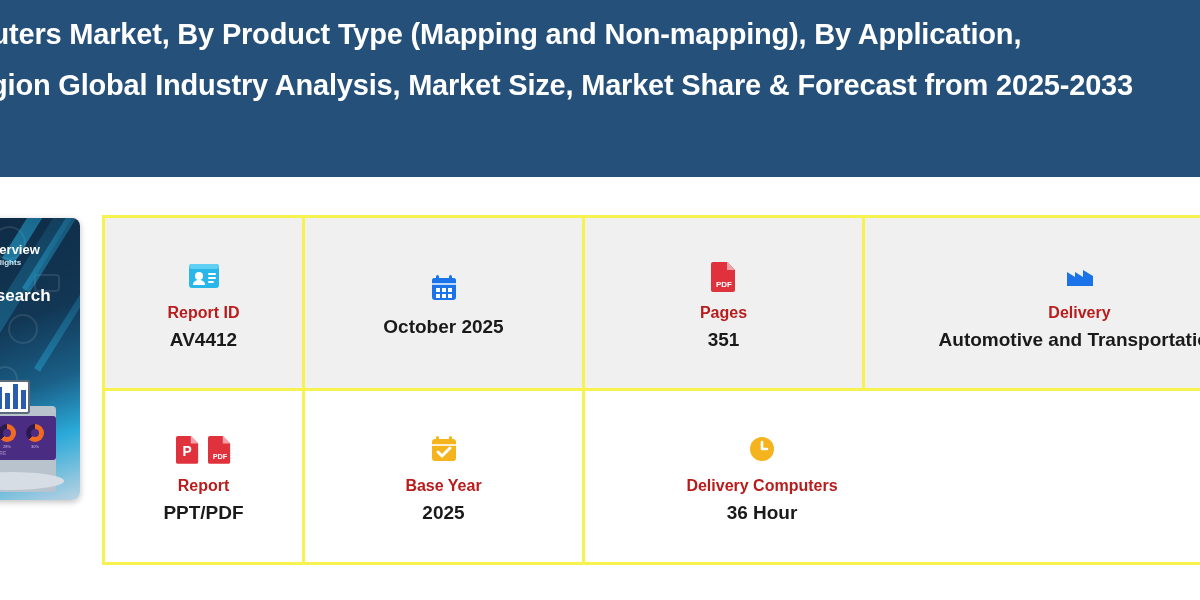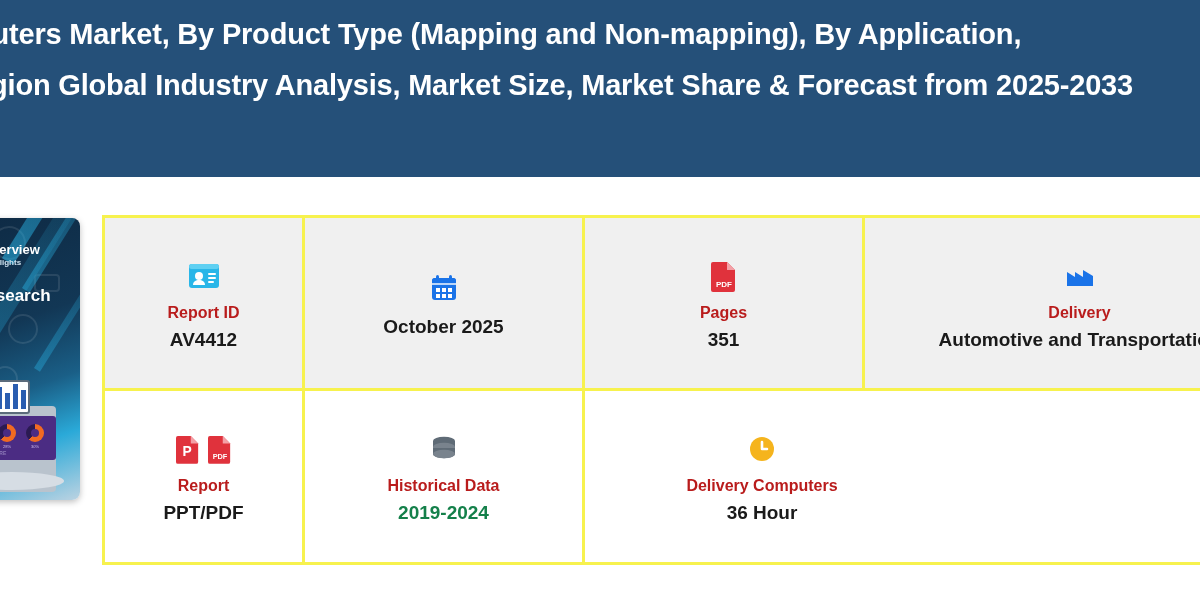--- a/index.html
+++ b/index.html
@@ -291,34 +291,34 @@
         <svg width="24" height="30" viewBox="0 0 26 32">
           <path d="M2 2h14l8 8v20a2 2 0 0 1-2 2H2a2 2 0 0 1-2-2V4a2 2 0 0 1 2-2z" fill="#e0323c"></path>
           <path d="M16 2l8 8h-8z" fill="#f4a0a6"></path>
           <text x="13" y="27" font-family="Liberation Sans, sans-serif" font-size="8" font-weight="bold" fill="#ffffff" text-anchor="middle">PDF</text>
         </svg>
       </div>
       <div class="cell-label">Report</div>
       <div class="cell-value">PPT/PDF</div>
     </div>
 
-
     <div class="cell bottom">
       <div class="cell-icon">
         <svg width="28" height="28" viewBox="0 0 28 28">
-          <ellipse cx="14" cy="6" rx="11" ry="4.2" fill="#5f6b76"></ellipse>
-          <path d="M3 6v6c0 2.3 4.9 4.2 11 4.2S25 14.3 25 12V6z" fill="#5f6b76"></path>
-          <ellipse cx="14" cy="12" rx="11" ry="4.2" fill="#79838d"></ellipse>
-          <path d="M3 13v6c0 2.3 4.9 4.2 11 4.2S25 21.3 25 19v-6z" fill="#5f6b76"></path>
-          <ellipse cx="14" cy="19" rx="11" ry="4.2" fill="#79838d"></ellipse>
-        </svg>
-      </div>
-      <div class="cell-label">Historical Data</div>
-      <div class="cell-value green">2019-2024</div>
-    </div>
+          <rect x="2" y="4" width="24" height="22" rx="3" fill="#f5b41d"></rect>
+          <rect x="6" y="1" width="3" height="6" rx="1.5" fill="#f5b41d"></rect>
+          <rect x="19" y="1" width="3" height="6" rx="1.5" fill="#f5b41d"></rect>
+          <rect x="2" y="9" width="24" height="2" fill="#ffffff" opacity=".8"></rect>
+          <path d="M8 17l4 4 8-8" stroke="#ffffff" stroke-width="3" fill="none" stroke-linecap="round" stroke-linejoin="round"></path>
+        </svg>
+      </div>
+      <div class="cell-label">Base Year</div>
+      <div class="cell-value">2025</div>
+    </div>
+
 
     <div class="cell bottom last wide">
       <div class="cell-icon">
         <svg width="28" height="28" viewBox="0 0 28 28">
           <circle cx="14" cy="14" r="12" fill="#f5b41d"></circle>
           <path d="M14 7v7h5" stroke="#ffffff" stroke-width="2.6" fill="none" stroke-linecap="round" stroke-linejoin="round"></path>
         </svg>
       </div>
       <div class="cell-label">Delivery Computers</div>
       <div class="cell-value">36 Hour</div>

